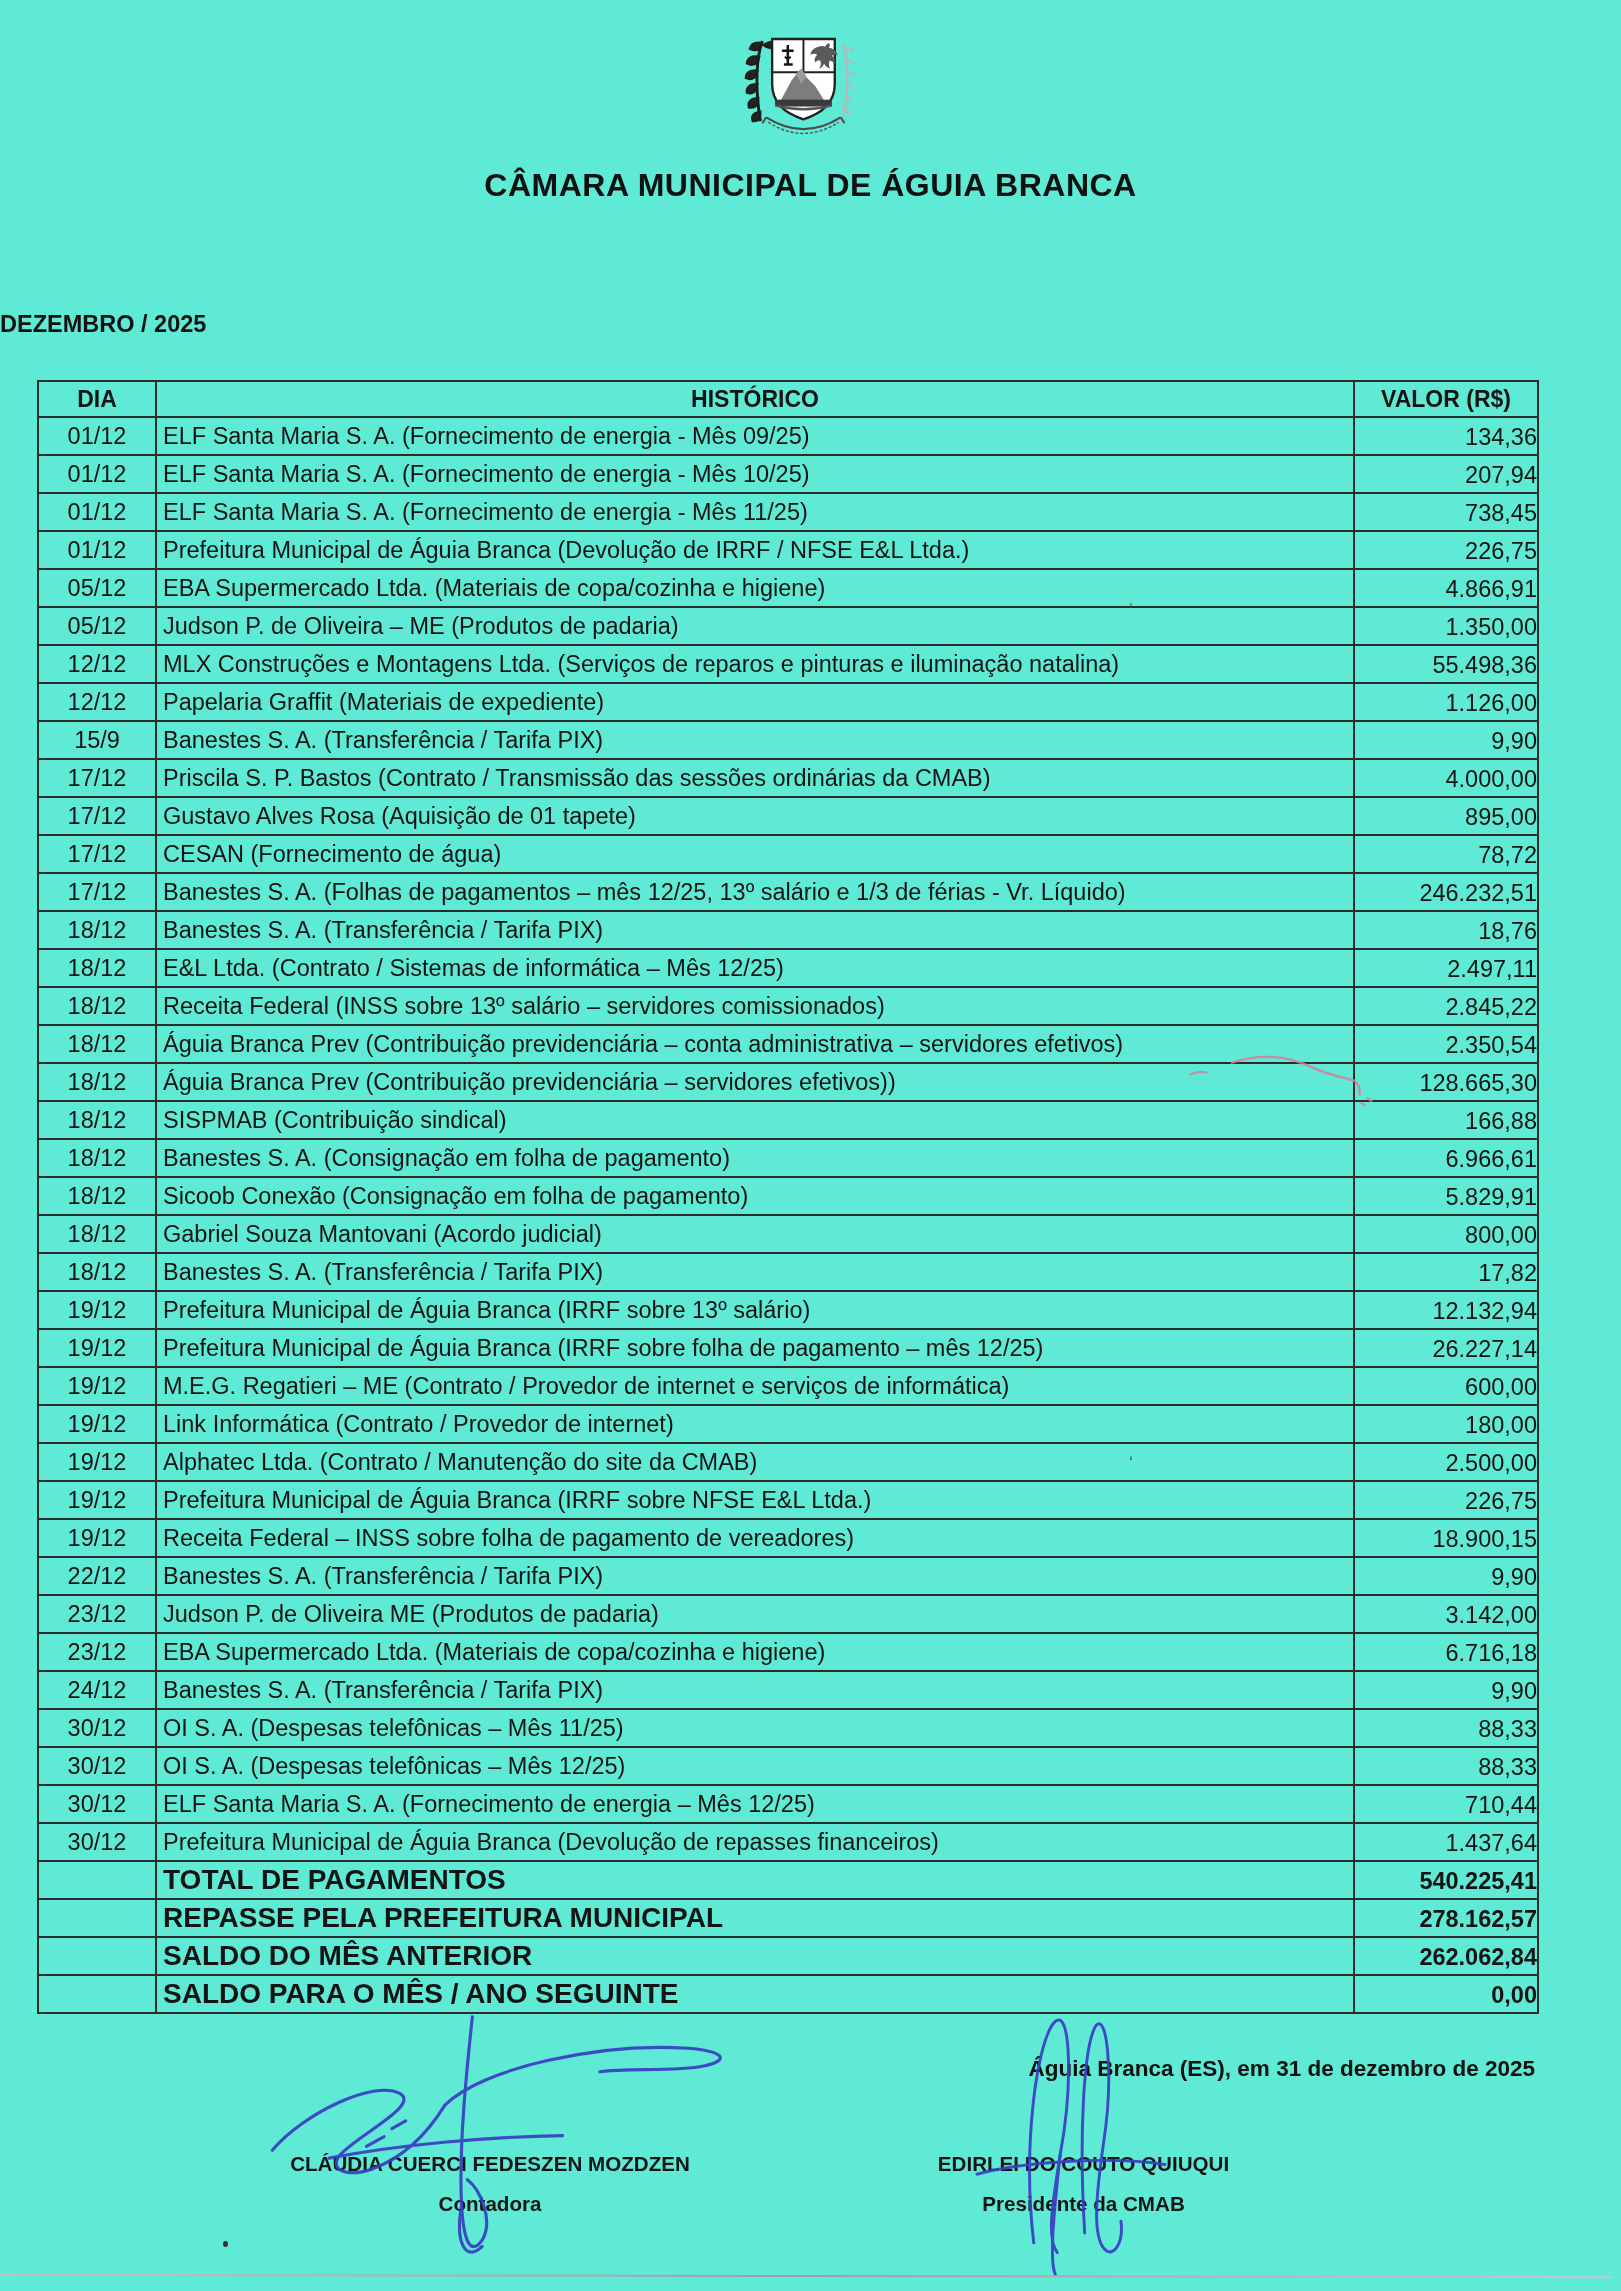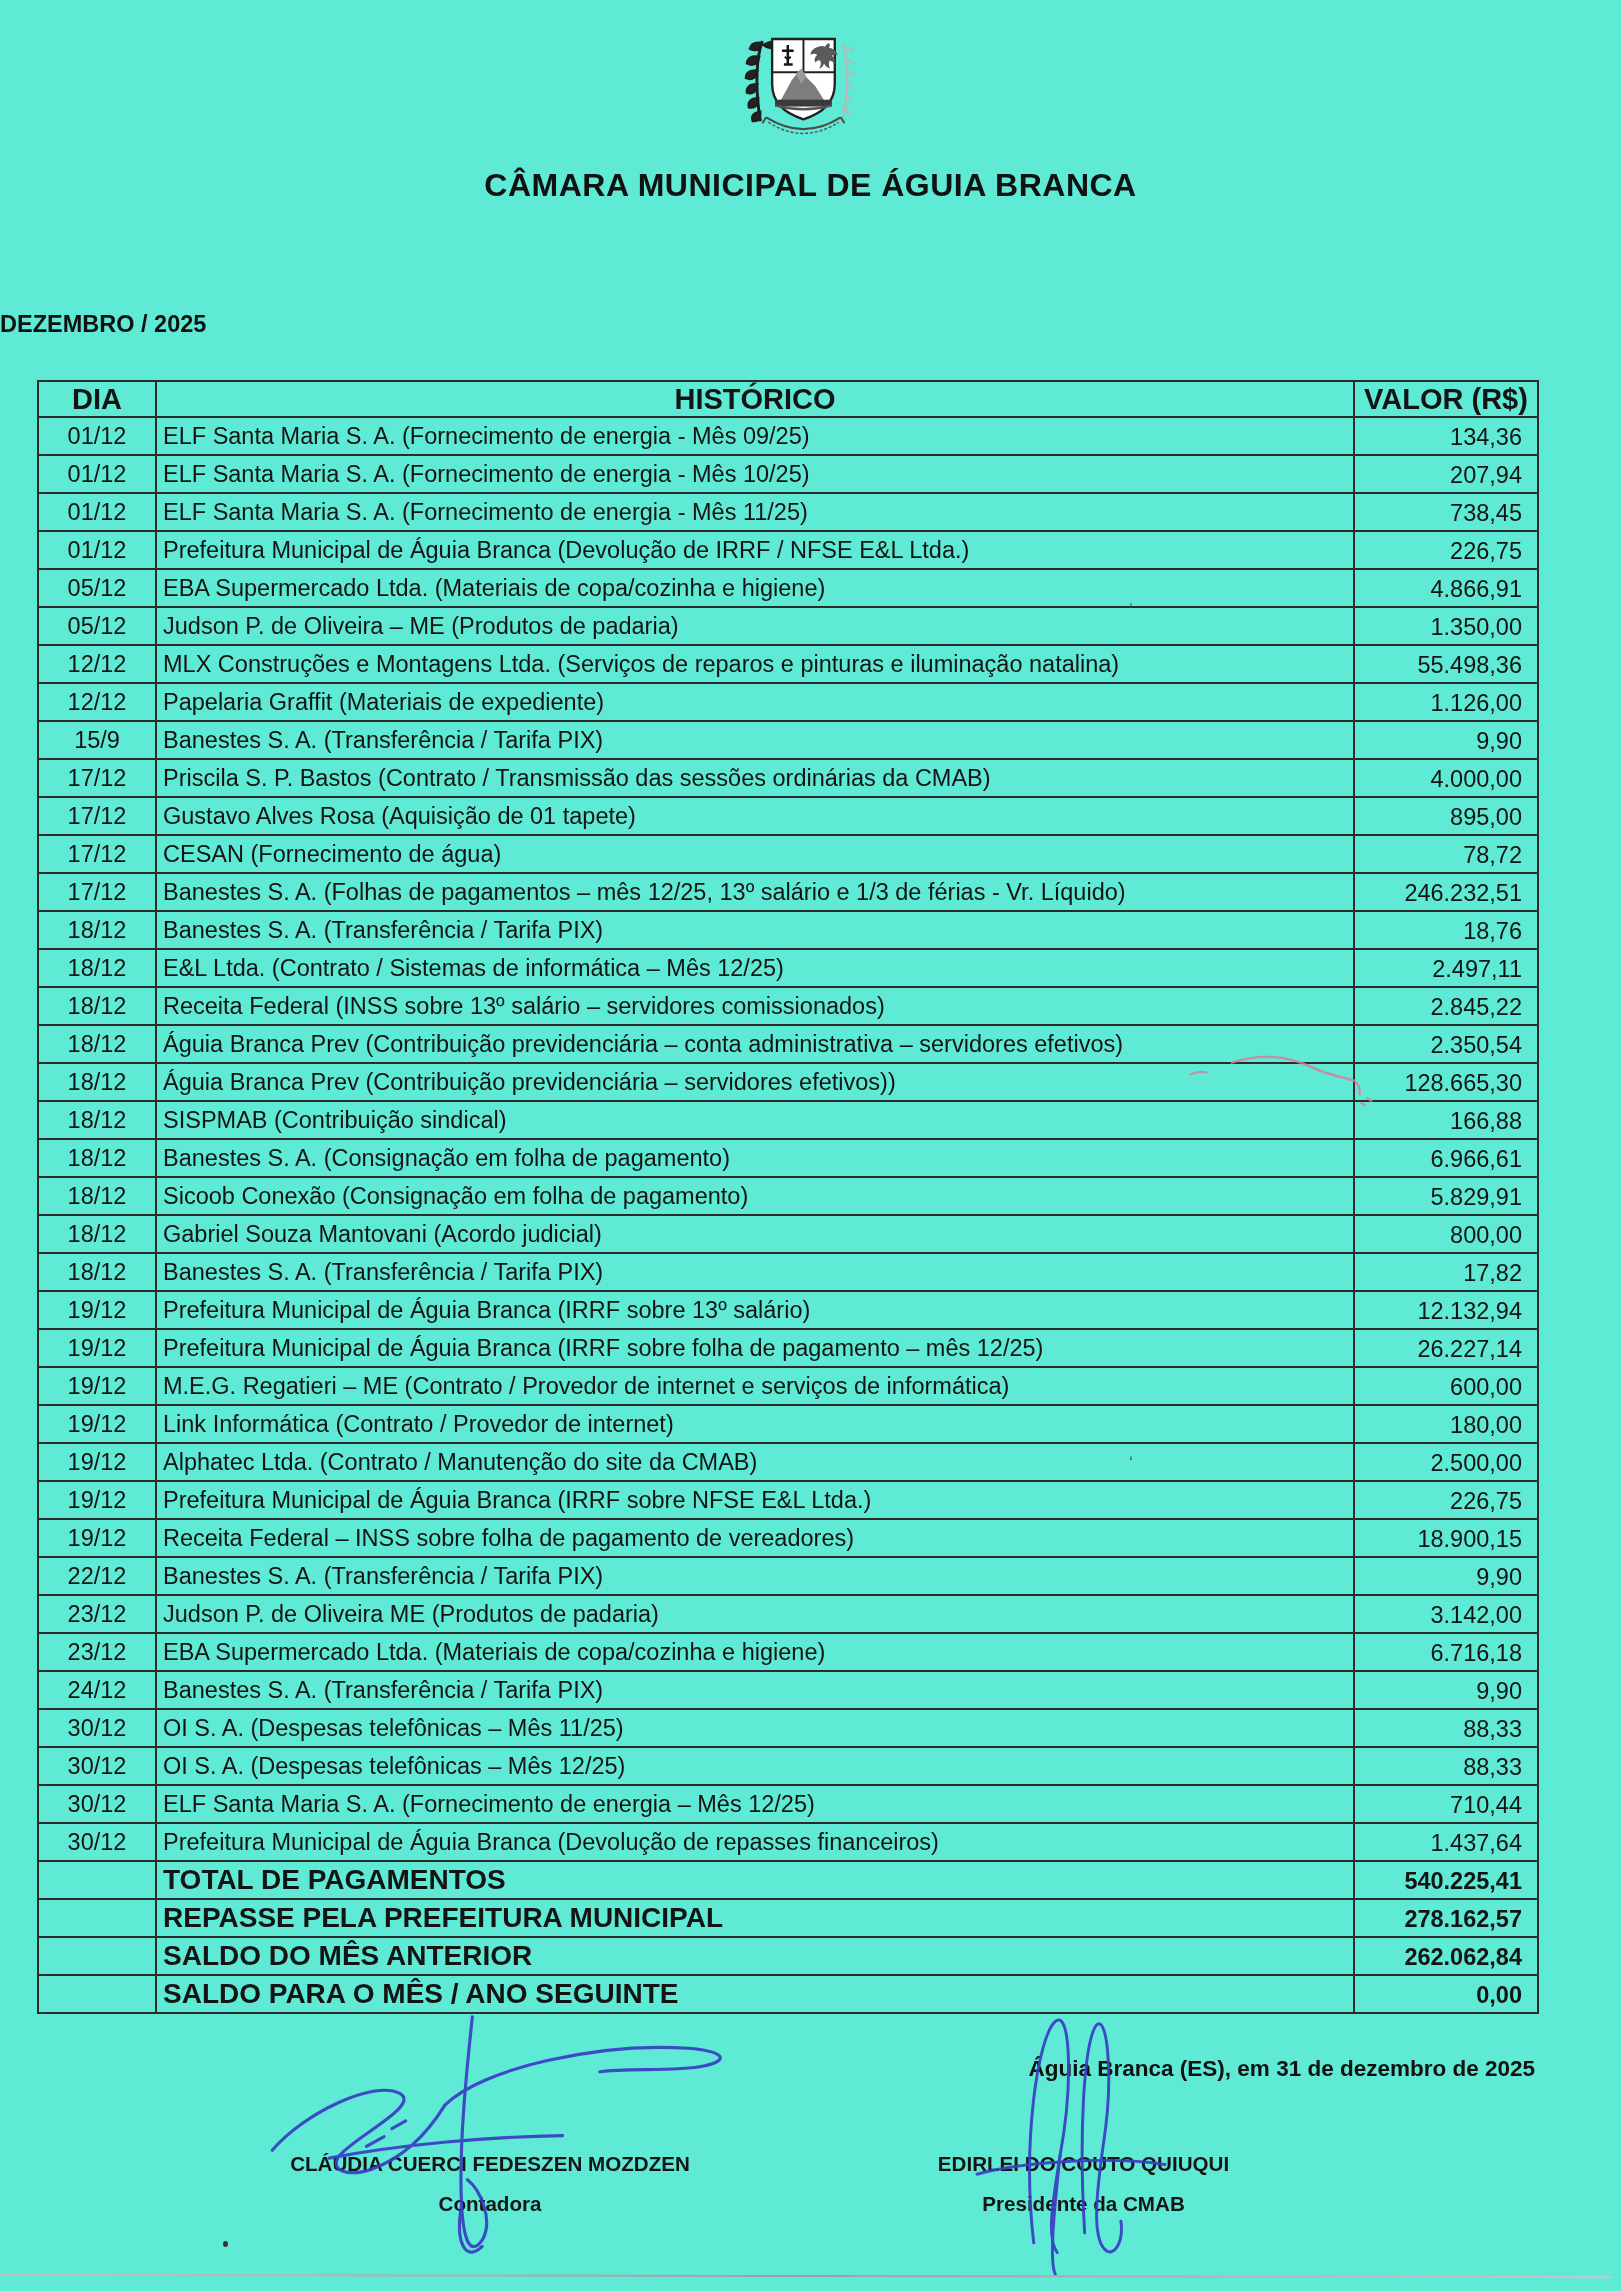--- a/index.html
+++ b/index.html
@@ -43,27 +43,27 @@
   .paytable col.c2{width:1198px;}
   .paytable col.c3{width:184px;}
   .paytable th,.paytable td{
     border:2px solid #2b2b2b;
     padding:0;
     overflow:hidden;white-space:nowrap;
   }
   .paytable tr{height:38px;}
   .paytable thead tr{height:36px;}
   .paytable th{
-    font-size:29px;font-weight:bold;text-align:center;vertical-align:middle;
+    font-size:23px;font-weight:bold;text-align:center;vertical-align:middle;
   }
   td.c-day{text-align:center;vertical-align:middle;}
   td.c-hist{text-align:left;vertical-align:middle;padding-left:6px;}
   td.c-val{
     text-align:right;vertical-align:bottom;
-    padding-right:15px;padding-bottom:2.9px;
+    padding-right:0;padding-bottom:2.9px;
   }
   tr.summary td.c-hist{font-weight:bold;font-size:28px;}
   tr.summary td.c-val{font-weight:bold;}
   
   .date-line{
     position:absolute;top:2056px;right:86px;
     font-size:22.5px;font-weight:bold;color:#111;
   }
   .sig-block{position:absolute;text-align:center;}
   .sig-left{top:2152px;left:245px;width:490px;}

